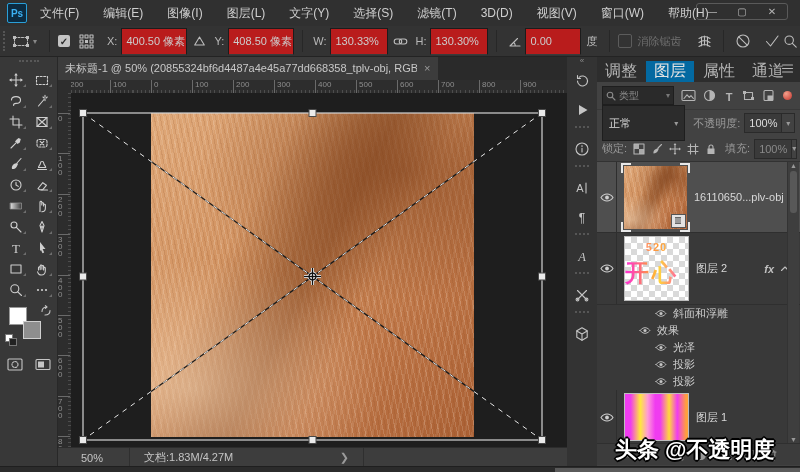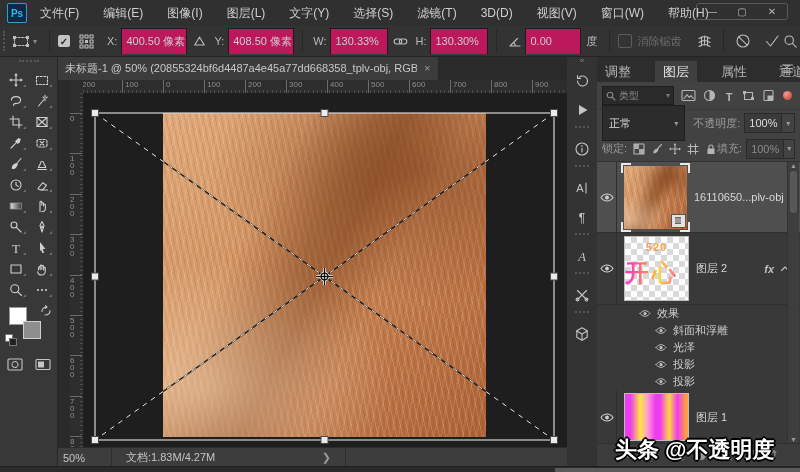--- a/index.html
+++ b/index.html
@@ -21,21 +21,21 @@
   #menu-items{display:flex;align-items:center}
   .menu-item{color:#cfcfcf;font-size:12px;margin-right:24px;white-space:nowrap}
   .winctrl{position:absolute;right:12px;top:3px;display:flex;border:1px solid #5a5a5a;border-radius:3px;overflow:hidden}
   .winbtn{width:30px;height:15px;color:#b5b5b5;font-size:10px;display:flex;align-items:center;justify-content:center}
 
   
   .optionsbar{position:absolute;top:26px;left:0;width:800px;height:30px;background:#333;
               border-bottom:1px solid #232323;display:flex;align-items:center;font-size:11px;color:#b8b8b8;z-index:6}
   .obgrip{width:3px;height:20px;margin:0 4px 0 3px;border-left:2px dotted #555}
   .obsep{width:1px;height:22px;background:#272727;margin:0 8px;flex:0 0 auto}
-  .field{height:17px;background:#be185d;border:1px solid #1c1c1c;border-bottom-color:#3a3a3a;color:#ccc;
+  .field{height:17px;background:#b91c1c;border:1px solid #1c1c1c;border-bottom-color:#3a3a3a;color:#ccc;
          display:flex;align-items:center;padding:4px 4px;overflow:hidden;white-space:nowrap;flex:0 0 auto}
   .oblabel{margin:0 4px 0 2px;white-space:nowrap}
   .cb{width:12px;height:12px;border-radius:2px;background:#c4c4c4;color:#2b2b2b;font-size:10px;font-weight:bold;
       display:flex;align-items:center;justify-content:center;flex:0 0 auto}
   .cb.off{background:transparent;border:1px solid #5c5c5c;color:transparent}
   .dim{color:#6f6f6f}
   .obicon{color:#bdbdbd;margin:0 3px;flex:0 0 auto}
   .obright{margin-left:auto;display:flex;align-items:center;margin-right:8px;gap:10px;color:#bdbdbd}
 
   
@@ -53,21 +53,21 @@
   .sw-mini .b{position:absolute;left:4px;top:4px;width:6px;height:6px;background:#222;border:1px solid #777}
   .tbbottom{display:flex;justify-content:center;gap:12px;margin-top:8px;color:#c5c5c5}
 
   
   .docarea{position:absolute;left:57px;top:56px;width:510px;height:410px;background:#2a2a2a}
   .tabbar{height:24px;background:#2a2a2a;display:flex}
   .doctab{max-width:392px;background:#3c3c3c;color:#c8c8c8;font-size:11px;display:flex;align-items:center;
           padding:0 8px;gap:7px}
   .tabtitle{overflow:hidden;white-space:nowrap;max-width:352px}
   .tabclose{color:#9a9a9a}
-  .canvaswrap{position:absolute;top:24px;left:12px;width:563px;height:367px;background:#ffffff}
+  .canvaswrap{position:absolute;top:24px;left:0;width:563px;height:367px;background:#ffffff}
   .rcorner{position:absolute;left:0;top:0;width:14px;height:13px;background:#2d2d2d;border-right:1px solid #1d1d1d;border-bottom:1px solid #1d1d1d}
   .hruler{position:absolute;left:14px;top:0;width:496px;height:13px;background:#2d2d2d;border-bottom:1px solid #1d1d1d;overflow:hidden;
      background-image:repeating-linear-gradient(90deg,#4d4d4d 0 1px,transparent 1px 4.1px);
      background-size:100% 3px;background-position:0 100%;background-repeat:no-repeat}
   .hlab{position:absolute;top:0px;font-size:8px;color:#8e8e8e;border-left:1px solid #6a6a6a;padding-left:2px;height:13px;line-height:10px}
   .vruler{position:absolute;left:0;top:13px;width:14px;height:354px;background:#2d2d2d;border-right:1px solid #1d1d1d;overflow:hidden;
      background-image:repeating-linear-gradient(0deg,#4d4d4d 0 1px,transparent 1px 4.1px);
      background-size:3px 100%;background-position:100% 0;background-repeat:no-repeat}
   .vlab{position:absolute;left:1px;font-size:8px;color:#8e8e8e;line-height:7px;white-space:pre-line;border-top:1px solid #6a6a6a;padding-top:1px;width:12px}
   .viewport{position:absolute;left:14px;top:13px;width:496px;height:354px;background:#1e1e1e;overflow:hidden}
@@ -75,35 +75,35 @@
       radial-gradient(140% 90% at 78% 18%, rgba(120,58,22,.55) 0%, rgba(120,58,22,0) 45%),
       radial-gradient(120% 80% at 12% 85%, rgba(248,220,188,.55) 0%, rgba(248,220,188,0) 50%),
       linear-gradient(118deg, rgba(250,220,190,0) 30%, rgba(118,60,24,.42) 44%, rgba(118,60,24,.48) 50%, rgba(250,220,190,0) 63%),
       repeating-linear-gradient(78deg, rgba(255,242,228,.16) 0 1px, rgba(0,0,0,0) 1px 3px, rgba(138,74,34,.16) 3px 4px, rgba(0,0,0,0) 4px 6px),
       repeating-linear-gradient(100deg, rgba(255,235,215,.10) 0 2px, rgba(0,0,0,0) 2px 7px),
       linear-gradient(135deg,#dfa878 0%,#d0905e 38%,#bc7344 72%,#a95f33 100%)}
   .mainimage{position:absolute;left:80px;top:20px;width:323px;height:324px}
   .xform{position:absolute;left:0;top:0}
   .statusbar{position:absolute;top:391px;left:0;width:510px;height:19px;background:#3d3d3d;
              display:flex;align-items:center;font-size:11px;color:#c5c5c5;border-top:1px solid #2c2c2c}
-  .zoomtxt{margin-left:6px;width:36px}
+  .zoomtxt{margin-left:24px;width:36px}
   .docinfobox{height:19px;border-left:1px solid #2f2f2f;border-right:1px solid #2f2f2f;display:flex;align-items:center;
               padding:0 14px;margin-left:12px;width:205px}
   .statchev{color:#9a9a9a;margin-left:auto}
 
   
   .dock{position:absolute;left:567px;top:56px;width:233px;height:410px;background:#333;z-index:3}
   .iconstrip{position:absolute;left:0;top:0;width:30px;height:410px;background:#333;border-right:1px solid #282828}
   .stripchev{height:10px;text-align:center;color:#8a8a8a;font-size:8px;line-height:10px}
   .dicon{width:30px;height:29px;display:flex;align-items:center;justify-content:center;color:#c5c5c5}
   .dsep{width:14px;margin:2px auto;border-top:2px dotted #565656;height:4px}
   .panel{position:absolute;left:30px;top:0;width:203px;height:410px;background:#424242}
   .ptabs{height:26px;background:#2d2d2d;display:flex;align-items:flex-end;position:relative}
-  .ptab{height:21px;padding:0 8px;font-size:13px;color:#b5b5b5;display:flex;align-items:center;margin-right:16px;white-space:nowrap}
-  .ptab.active{background:#404040;color:#e2e2e2}
+  .ptab{height:21px;padding:0 8px;font-size:16px;color:#b5b5b5;display:flex;align-items:center;margin-right:1px;white-space:nowrap}
+  .ptab.active{background:#0369a1;color:#e2e2e2}
   .pmenu{position:absolute;right:6px;top:7px;color:#b5b5b5}
   .filterrow{height:27px;display:flex;align-items:center;padding:0 5px;border-bottom:1px solid #383838;background:#424242}
   .searchbox{width:64px;height:17px;background:#2a2a2a;border:1px solid #1e1e1e;display:flex;align-items:center;
              padding:0 3px;color:#8a8a8a;font-size:10px;gap:3px}
   .searchbox .cd{margin-left:auto;font-size:8px;color:#777}
   .ficon{margin-left:7px;color:#b5b5b5}
   .reddot{width:9px;height:9px;border-radius:50%;margin-left:8px;
           background:radial-gradient(circle at 35% 30%,#f2a08c,#d25348 70%);flex:0 0 auto}
   .blendrow{height:26px;display:flex;align-items:center;padding:0 5px;background:#424242}
   .blendbox{width:78px;height:18px;background:#2c2c2c;border:1px solid #1e1e1e;color:#ddd;font-size:11px;
@@ -677,21 +677,21 @@
             <svg width="12" height="12" viewBox="0 0 12 12">
               <path d="M3.5 1v10M8.5 1v10M1 3.5h10M1 8.5h10" stroke-width=".9"></path>
             </svg>
           </span>
         <span class="lockico icon">
             <svg width="12" height="12" viewBox="0 0 12 12">
               <rect class="f" x="2.5" y="5.5" width="7" height="5.5"></rect>
               <path d="M4 5.5V4a2 2 0 014 0v1.5" stroke-width="1"></path>
             </svg>
           </span>
-        <span class="plabel" style="">填充:</span>
+        <span class="plabel" style="margin-left:8px">填充:</span>
         <div class="valbox" style="margin-left:4px;color:#8a8a8a">100%</div>
         <div class="valchev">▾</div>
       </div>
 
       <div class="layerslist">
 
         <div class="lrow sel" style="height:70px">
           <div class="eyecell icon">
               <svg width="14" height="11" viewBox="0 0 14 11">
                 <path d="M1 5.5S3.4 2 7 2s6 3.5 6 3.5S10.6 9 7 9 1 5.5 1 5.5z" stroke-width=".9"></path>
@@ -727,38 +727,38 @@
             <span class="fxlabel">fx</span>
             <span class="icon">
                 <svg width="10" height="7" viewBox="0 0 10 7">
                   <path d="M1.5 5.5L5 2l3.5 3.5"></path>
                 </svg>
               </span>
           </div>
         </div>
 
         <div id="effects">
-          <div class="erow e0">
+          <div class="erow sub">
+              <span class="eyes icon">
+                <svg width="12" height="9" viewBox="0 0 14 11">
+                  <path d="M1 5.5S3.4 2 7 2s6 3.5 6 3.5S10.6 9 7 9 1 5.5 1 5.5z" stroke-width="1"></path>
+                  <circle class="f" cx="7" cy="5.5" r="1.9"></circle>
+                </svg>
+              </span>
+              <span>斜面和浮雕</span>
+            </div>
+        <div class="erow e0">
             <span class="eyes icon">
                 <svg width="12" height="9" viewBox="0 0 14 11">
                   <path d="M1 5.5S3.4 2 7 2s6 3.5 6 3.5S10.6 9 7 9 1 5.5 1 5.5z" stroke-width="1"></path>
                   <circle class="f" cx="7" cy="5.5" r="1.9"></circle>
                 </svg>
               </span>
             <span>效果</span>
           </div>
-        <div class="erow sub">
-              <span class="eyes icon">
-                <svg width="12" height="9" viewBox="0 0 14 11">
-                  <path d="M1 5.5S3.4 2 7 2s6 3.5 6 3.5S10.6 9 7 9 1 5.5 1 5.5z" stroke-width="1"></path>
-                  <circle class="f" cx="7" cy="5.5" r="1.9"></circle>
-                </svg>
-              </span>
-              <span>斜面和浮雕</span>
-            </div>
             <div class="erow sub">
               <span class="eyes icon">
                 <svg width="12" height="9" viewBox="0 0 14 11">
                   <path d="M1 5.5S3.4 2 7 2s6 3.5 6 3.5S10.6 9 7 9 1 5.5 1 5.5z" stroke-width="1"></path>
                   <circle class="f" cx="7" cy="5.5" r="1.9"></circle>
                 </svg>
               </span>
               <span>光泽</span>
             </div>
             <div class="erow sub">

